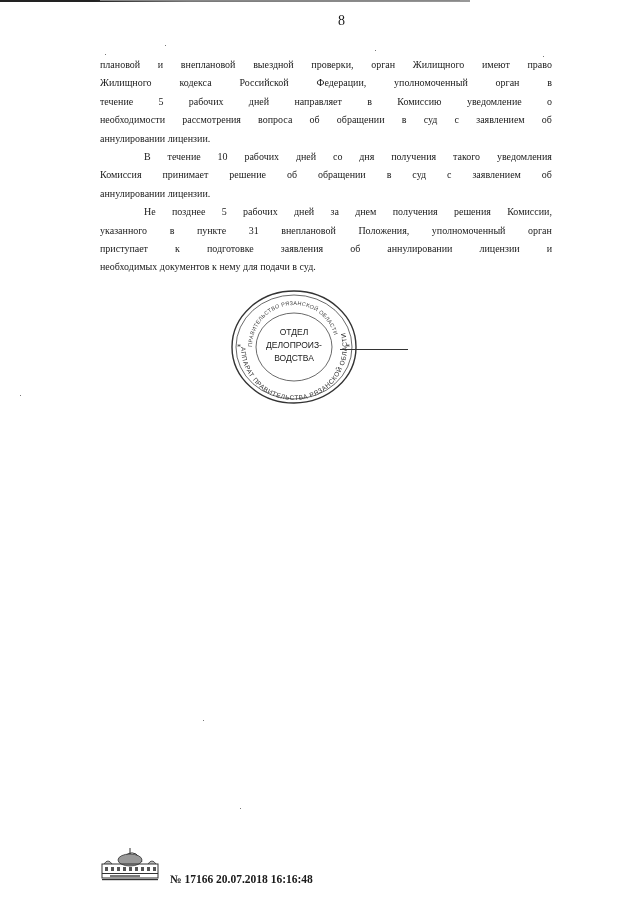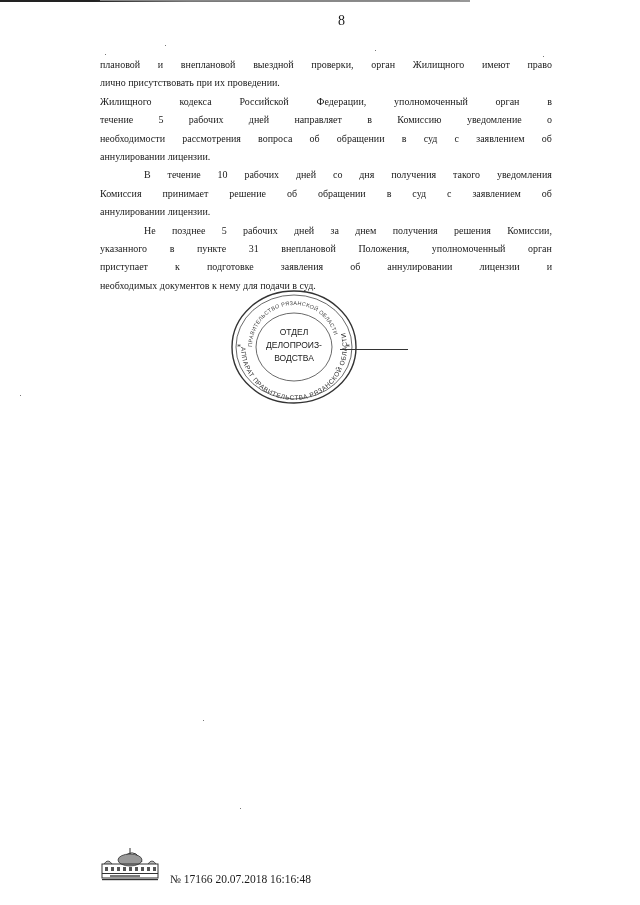--- a/index.html
+++ b/index.html
@@ -10,21 +10,21 @@
   .topbar2 { position: absolute; top: 0; left: 100px; height: 1px; width: 360px; background: #888; }
   .page-num { position: absolute; top: 13px; left: 338px; font-size: 14px; }
   .text { position: absolute; left: 100px; width: 452px; font-size: 10px; line-height: 18.4px; }
   .line { white-space: nowrap; display: flex; justify-content: space-between; height: 18.4px; }
   .line.left { justify-content: flex-start; }
   .line.indent { padding-left: 44px; }
   .line span { display: inline-block; }
   .stamp { position: absolute; left: 228px; top: 289px; width: 132px; height: 116px; }
   .sign-line { position: absolute; left: 340px; top: 349px; width: 68px; height: 1px; background: #333; }
   .footer { position: absolute; left: 100px; top: 842px; }
-  .footer-text { position: absolute; left: 170px; top: 873px; font-size: 11.5px; white-space: nowrap; }
+  .footer-text { position: absolute; left: 170px; top: 873px; font-size: 11.5px; white-space: nowrap; font-weight: bold; }
   .speck { position: absolute; width: 1px; height: 1px; background: #777; }
 </style>
 </head>
 <body>
 
 <div class="topbar"></div>
 <div class="topbar2"></div>
 
 <div class="page-num">8</div>
 
@@ -34,21 +34,20 @@
         <span>плановой</span>
         <span>и</span>
         <span>внеплановой</span>
         <span>выездной</span>
         <span>проверки,</span>
         <span>орган</span>
         <span>Жилищного</span>
         <span>имеют</span>
         <span>право</span>
       </div>
-      <div class="line left">лично присутствовать при их проведении.</div>
     </div>
     <div>
       <div class="line">
         <span>Жилищного</span>
         <span>кодекса</span>
         <span>Российской</span>
         <span>Федерации,</span>
         <span>уполномоченный</span>
         <span>орган</span>
         <span>в</span>

